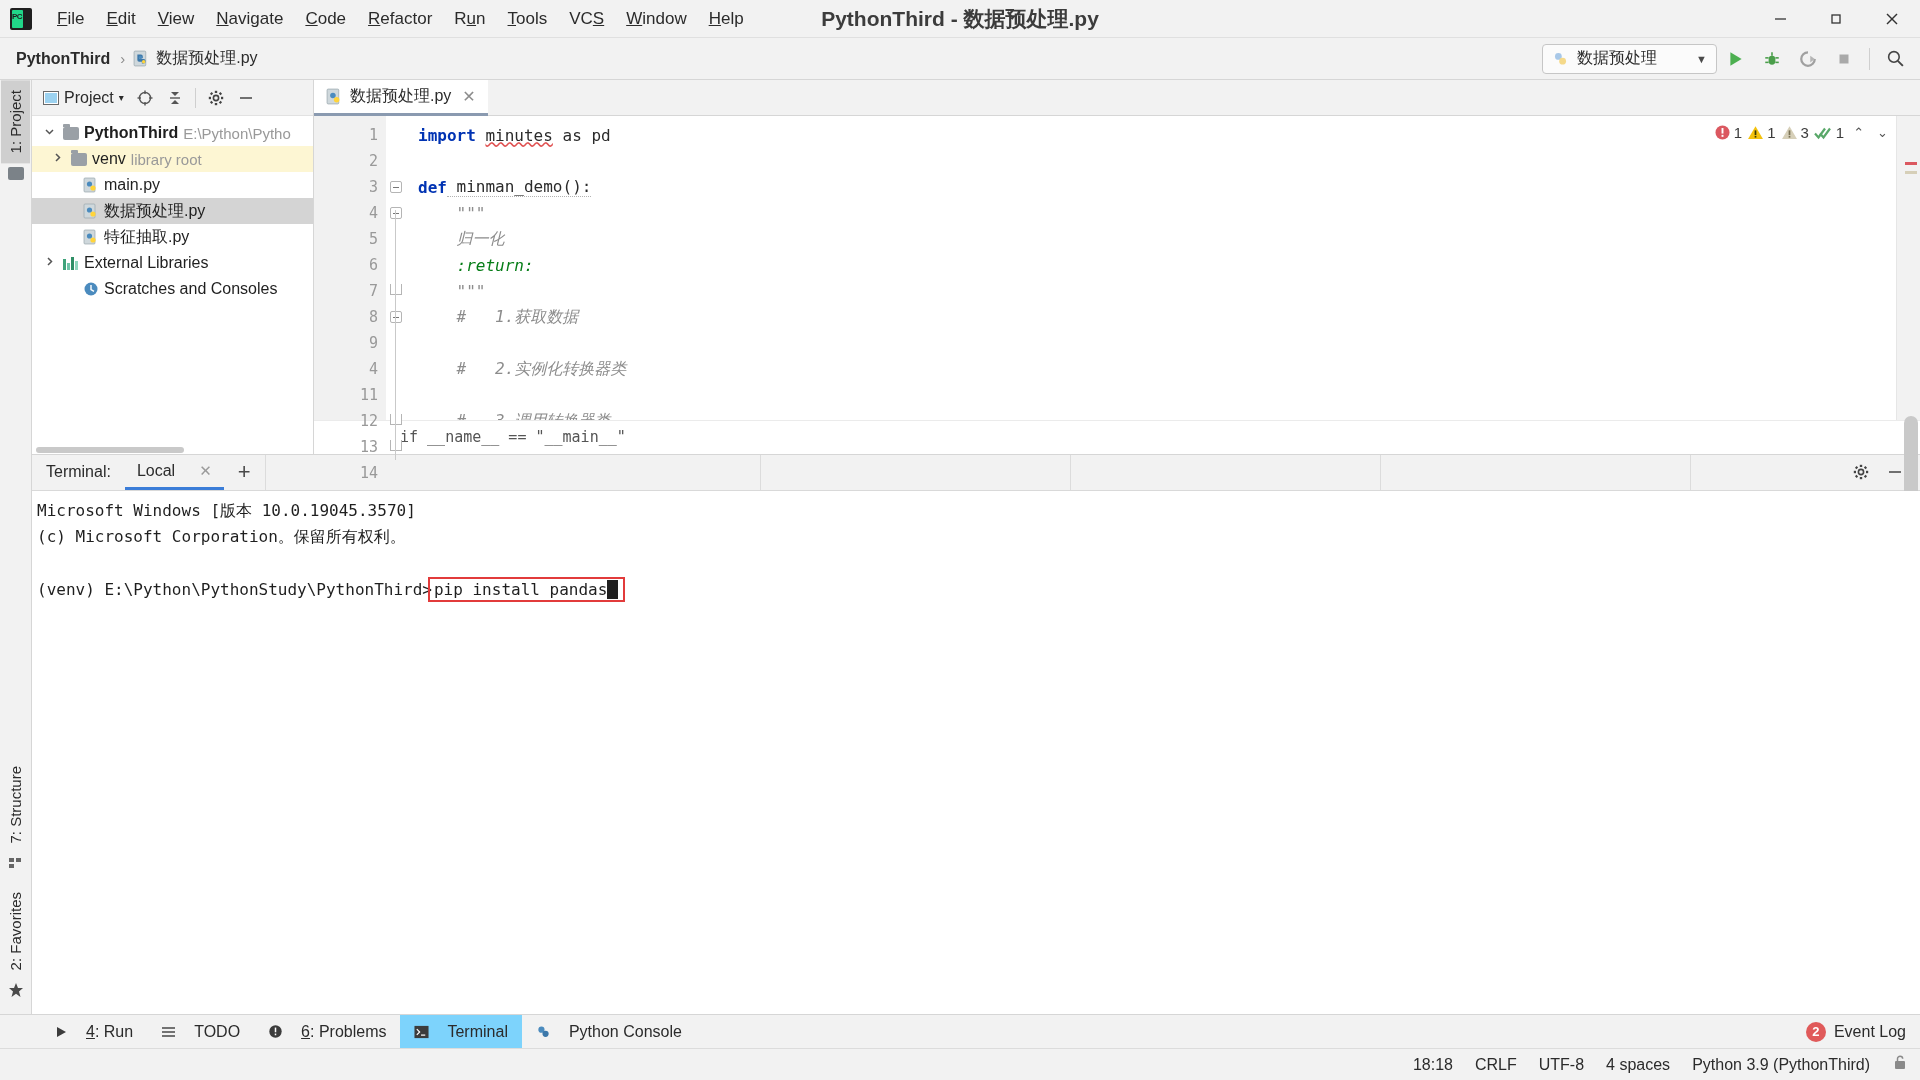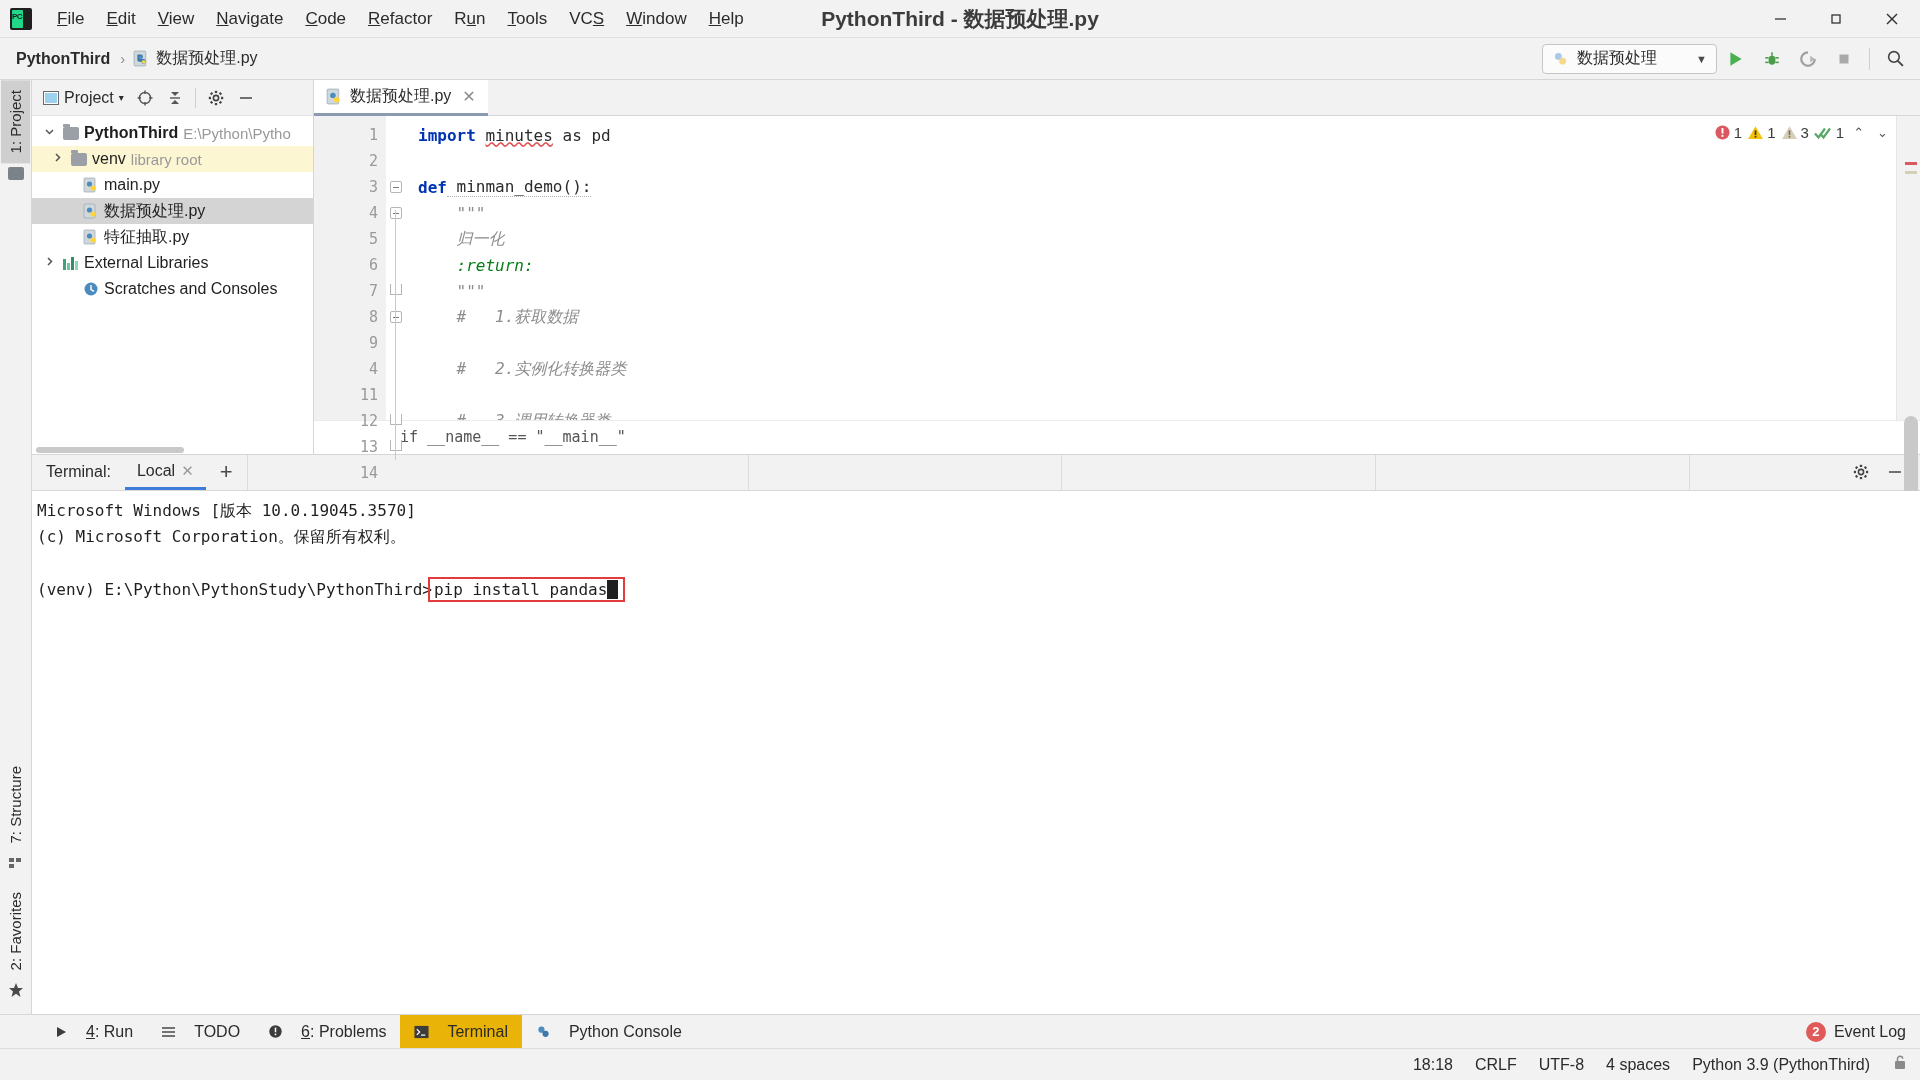--- a/index.html
+++ b/index.html
@@ -220,21 +220,21 @@
   }
 
   
   .termpanel { height: 100%; display: flex; flex-direction: column; background: #fff; border-top: 1px solid #d6d6d6; }
   .term-header {
     height: 36px; min-height: 36px; background: #f2f2f2; display: flex; align-items: stretch;
     border-bottom: 1px solid #d9d9d9;
   }
   .term-label { display: flex; align-items: center; padding: 0 14px; font-size: 16px; }
   .term-tab {
-    display: flex; align-items: center; gap: 6px; padding: 0 12px; font-size: 16px;
+    display: flex; align-items: center; gap: 24px; padding: 0 12px; font-size: 16px;
     border-bottom: 3px solid #3b7dd8; background: #f2f2f2;
   }
   .term-tab .x { color: #9a9a9a; font-size: 15px; }
   .term-plus { display: flex; align-items: center; padding: 0 14px; font-size: 22px; color: #4a4a4a; font-weight: 300; }
   .term-grid { flex: 1; display: flex; }
   .term-cell { border-left: 1px solid #dcdcdc; }
   .term-right { margin-left: auto; display: flex; align-items: center; gap: 4px; padding-right: 10px; }
   .term-ibtn { width: 30px; height: 30px; display: flex; align-items: center; justify-content: center; }
   .term-body {
     flex: 1; background: #fff; font-family: "DejaVu Sans Mono", monospace;
@@ -248,21 +248,21 @@
   .caret-block { display: inline-block; width: 11px; height: 19px; background: #1f1f1f; vertical-align: -4px; }
 
   
   .bottombar {
     height: 34px; min-height: 34px; background: #f2f2f2; display: flex; align-items: stretch;
     border-top: 1px solid #d6d6d6; padding-left: 40px;
   }
   .bbtn {
     display: flex; align-items: center; gap: 18px; padding: 0 14px; font-size: 16px; color: #2b2b2b;
   }
-  .bbtn.active { background: #eab308; }
+  .bbtn.active { background: #7dd3fc; }
   .bbtn u { text-decoration: underline; }
   .bbar-right { margin-left: auto; display: flex; align-items: center; padding-right: 14px; gap: 8px; }
   .evt-badge {
     width: 20px; height: 20px; border-radius: 50%; background: #e05a5a; color: #fff;
     font-size: 13px; display: flex; align-items: center; justify-content: center; font-weight: bold;
   }
 
   
   .statusbar {
     height: 32px; min-height: 32px; background: #f2f2f2; display: flex; align-items: center;

